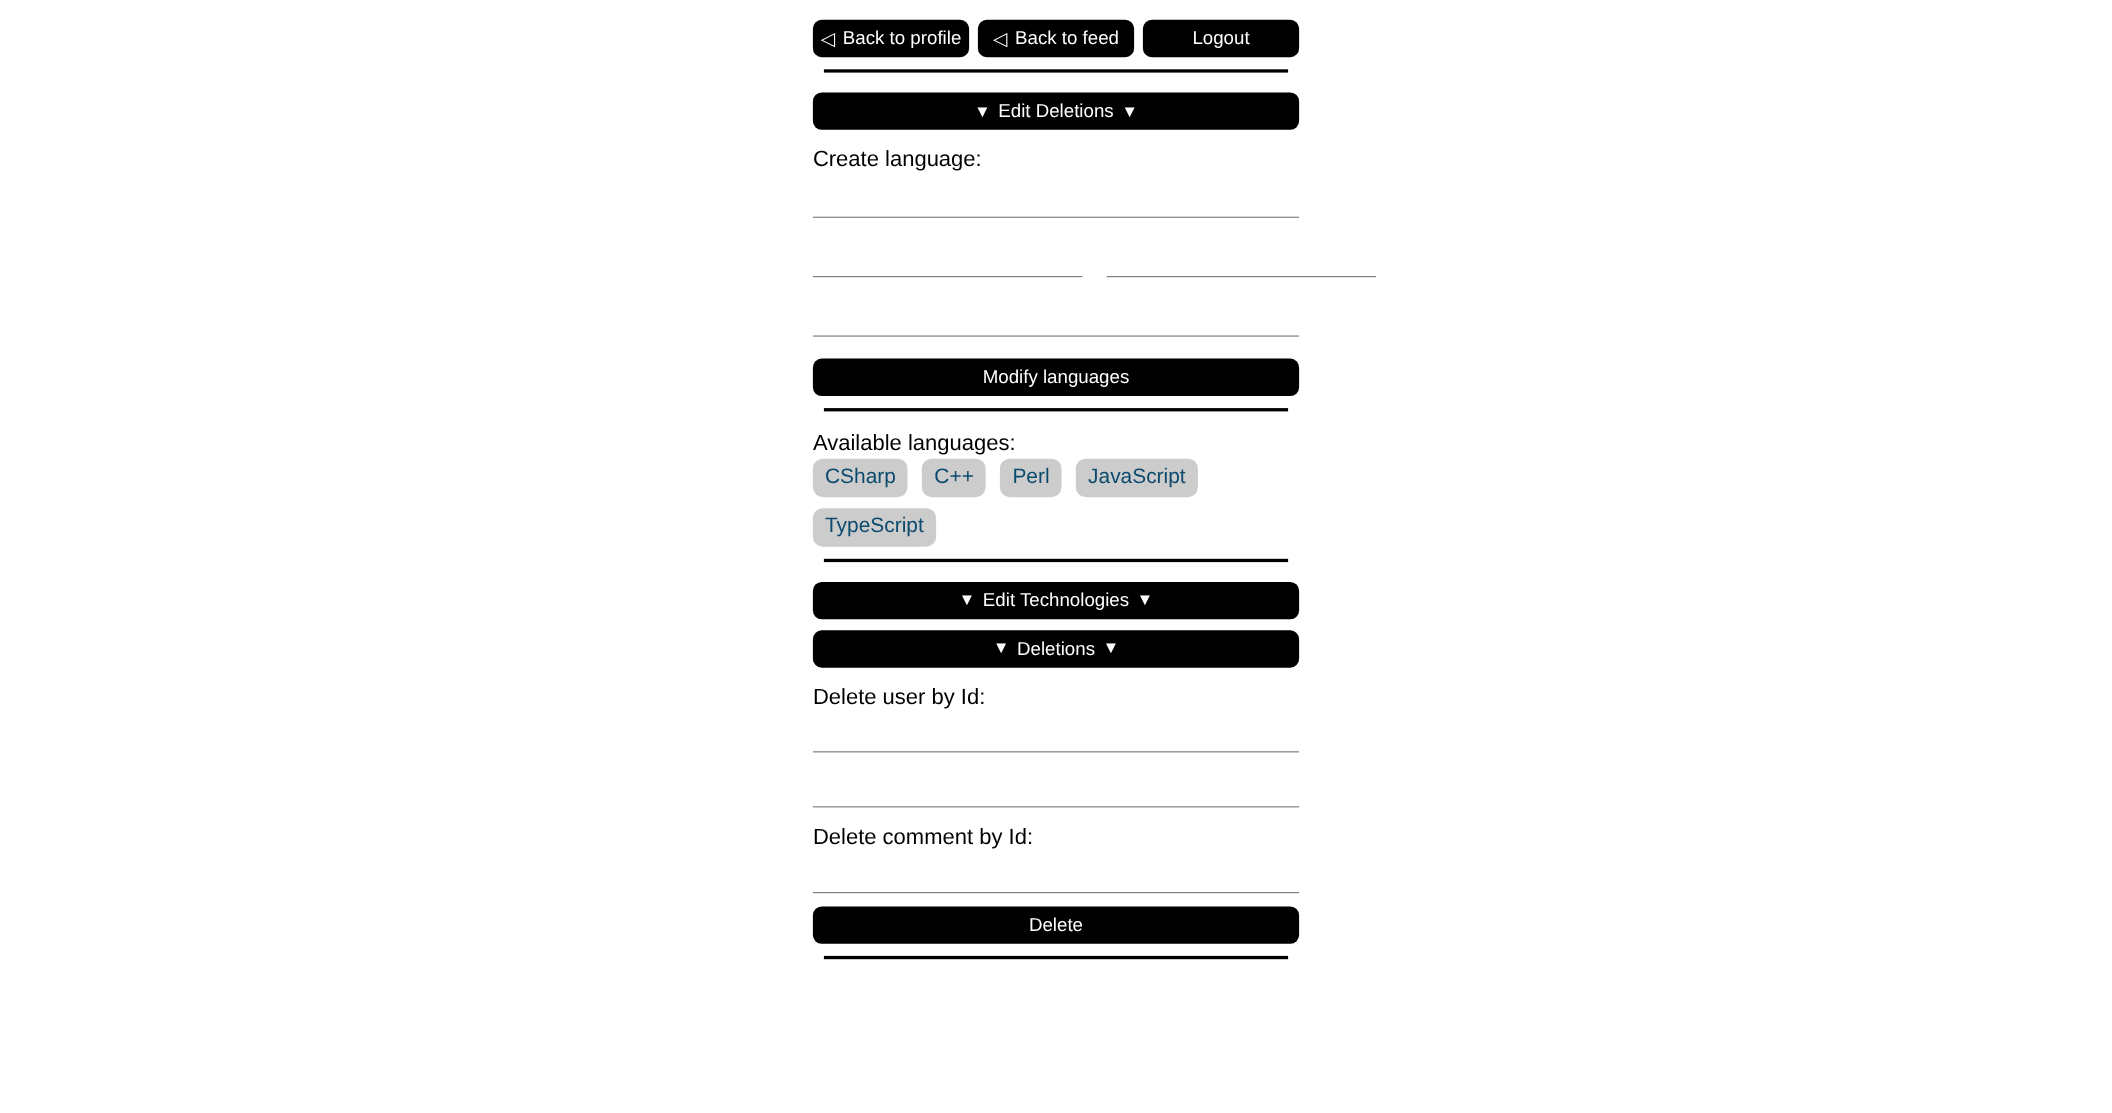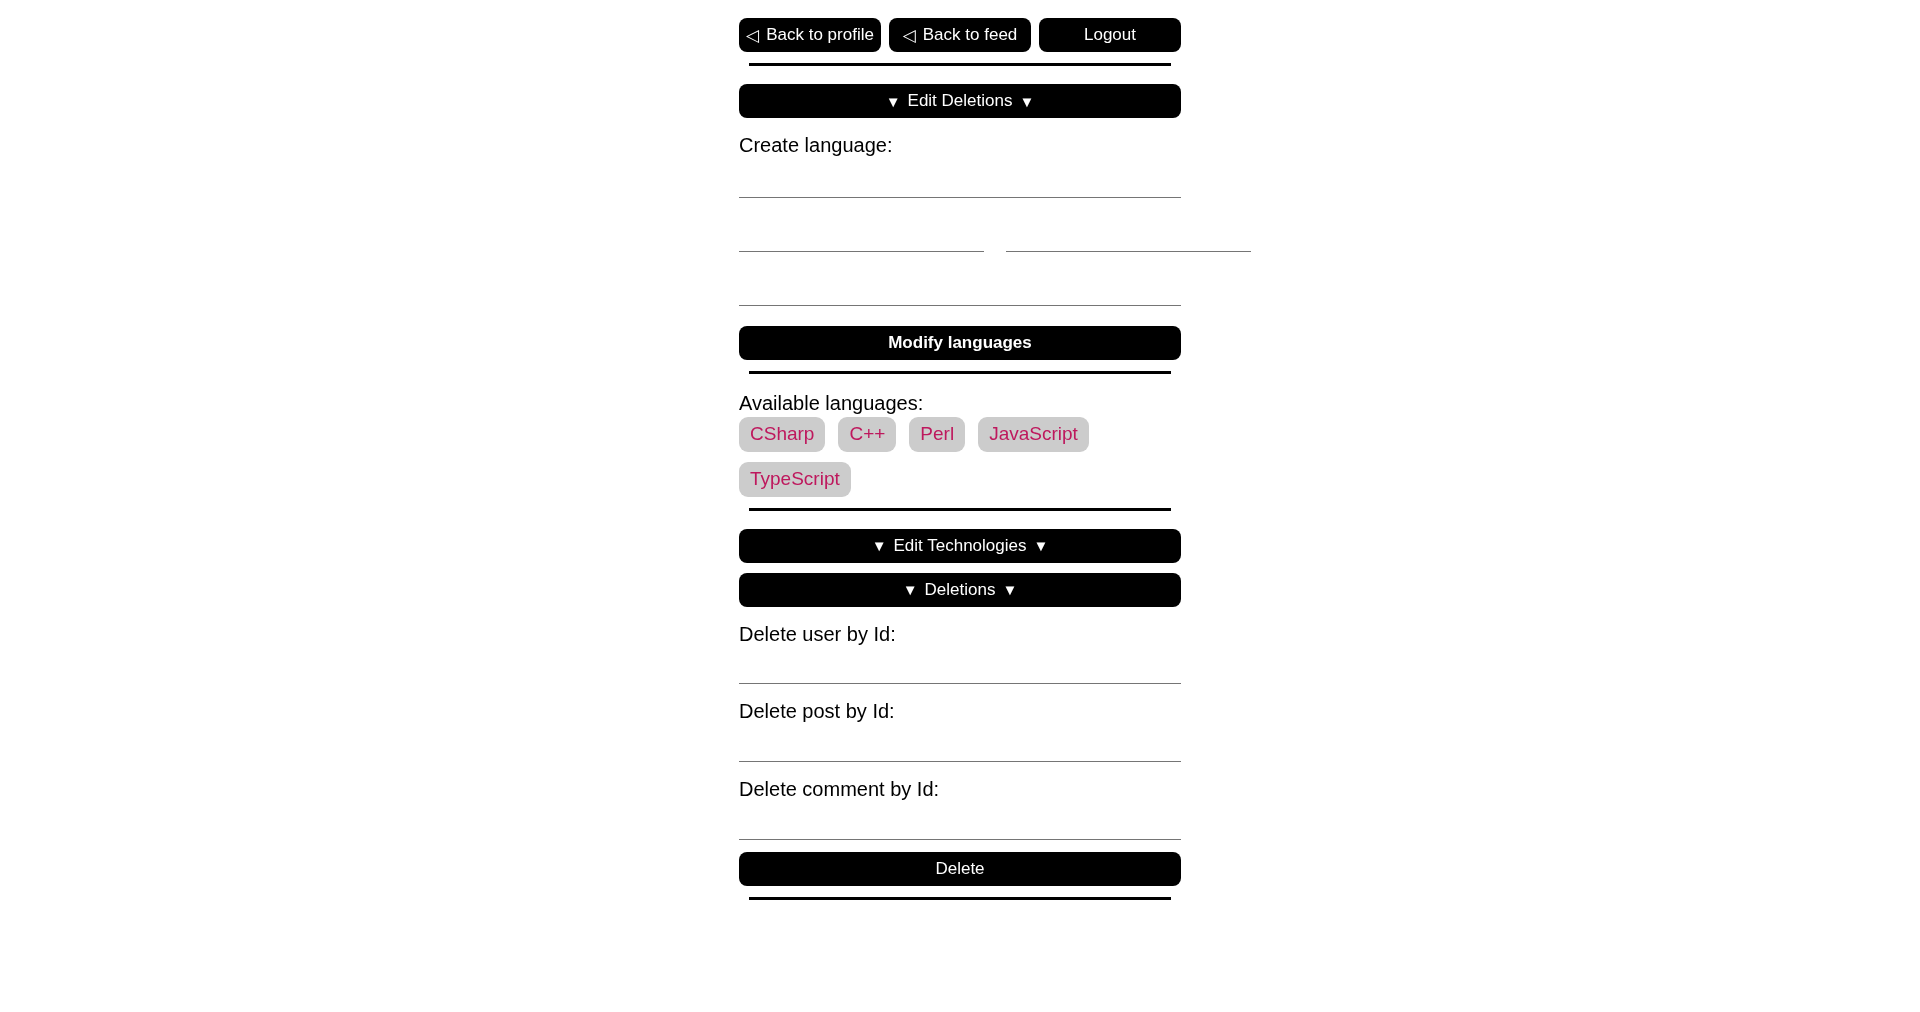--- a/index.html
+++ b/index.html
@@ -64,31 +64,31 @@
     padding: 0;
     margin: 0 0 14px 0;
     outline: none;
   }
   .line-input.short-h { height: 38px; margin-bottom: 12px; }
   .two-col {
     display: flex;
     gap: 22px;
   }
   .two-col .line-input { flex: 1; width: auto; }
-  .modify-btn { margin-top: 20px; font-weight: bold; }
+  .modify-btn { margin-top: 20px; }
   .tags {
     display: flex;
     flex-wrap: wrap;
     column-gap: 13px;
     row-gap: 10px;
     margin-top: 2px;
   }
   .tag {
     background: #cccccc;
-    color: #be185d;
+    color: #0c4a6e;
     border-radius: 9px;
     padding: 6px 11px;
     font-size: 19px;
     line-height: 1.2;
   }
   .stack-gap { margin-top: 10px; }
   .delete-btn { margin-top: 4px; }
   .arrow { font-size: 15px; }
   .back-glyph { font-size: 17px; }
 </style>
@@ -155,21 +155,20 @@
 
     <button class="btn full stack-gap">
       <span class="arrow">▼</span>
       <span>Deletions</span>
       <span class="arrow">▼</span>
     </button>
 
     <label class="field-label">Delete user by Id:</label>
     <input class="line-input short-h" type="text" value="" style="">
 
-    <label class="field-label">Delete post by Id:</label>
     <input class="line-input short-h" type="text" value="" style="">
 
     <label class="field-label">Delete comment by Id:</label>
     <input class="line-input short-h" type="text" value="" style="">
 
     <button class="btn full delete-btn">
       <span>Delete</span>
     </button>
 
     <hr class="divider">

